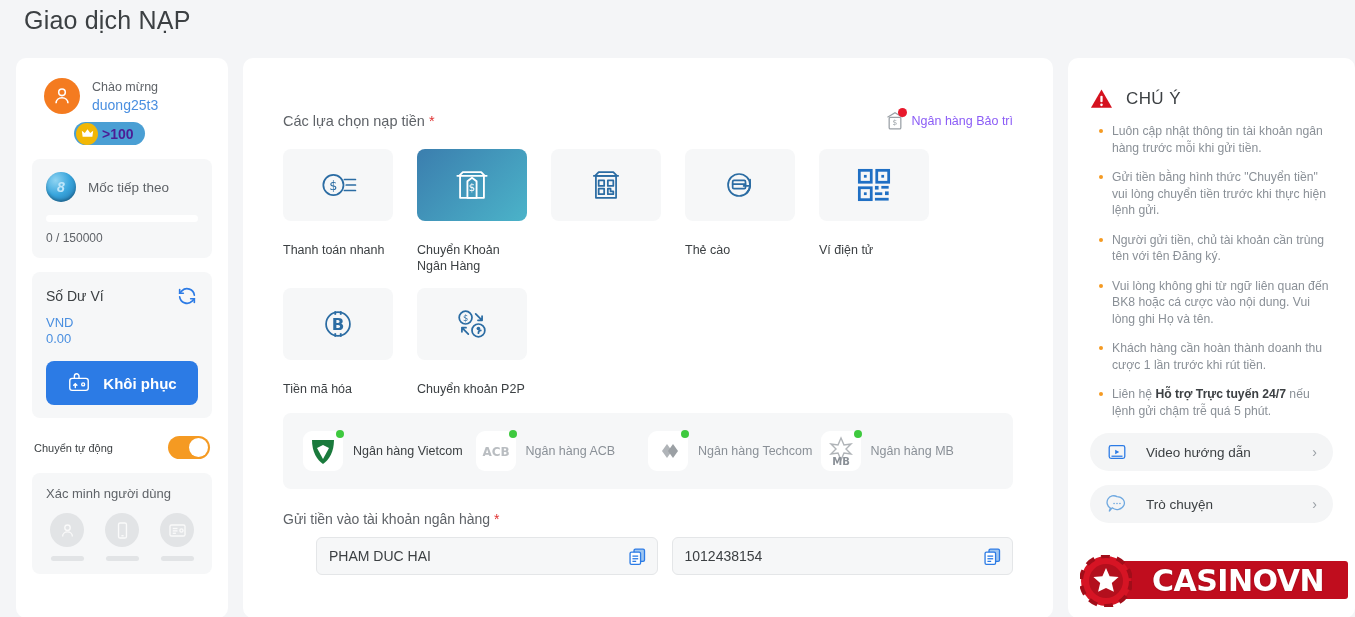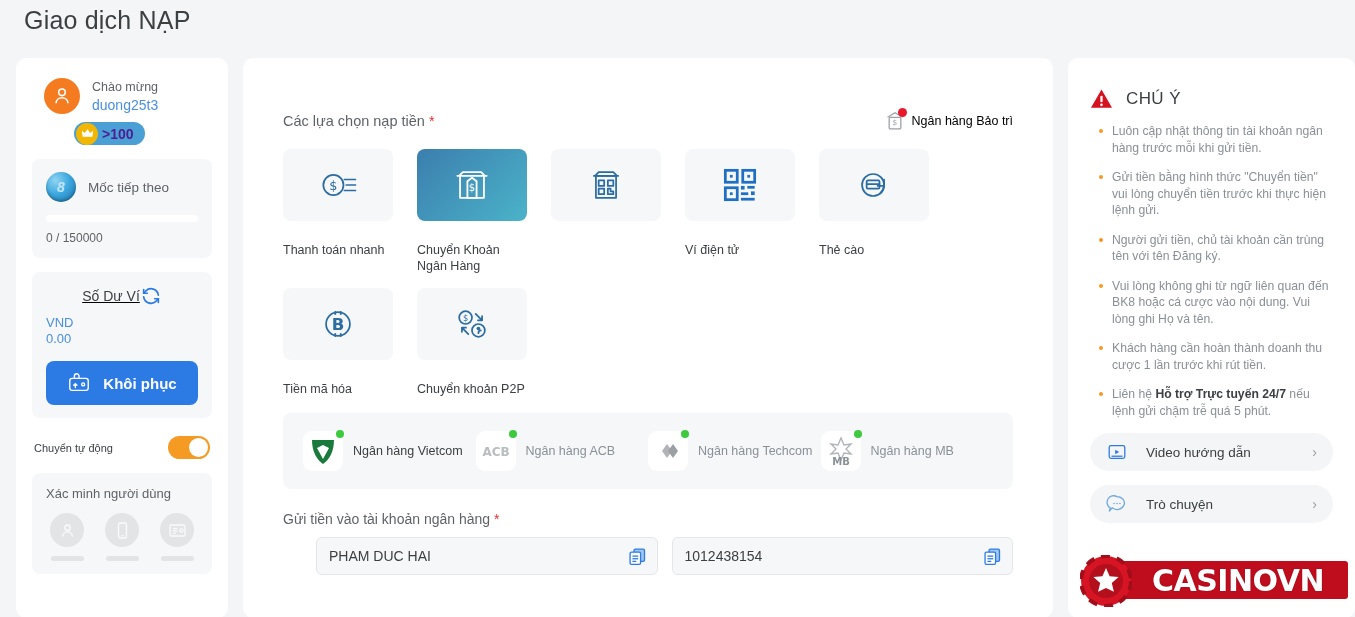--- a/index.html
+++ b/index.html
@@ -59,21 +59,21 @@
     color:#bfe6fa; font-size:14px; font-weight:700; font-style:italic;
     box-shadow: inset 0 -2px 3px rgba(0,0,0,.25);
   }
   .milestone-label { font-size: 13.5px; color: #5f6368; }
   .progress-track {
     margin-top: 13px; height: 7px; border-radius: 4px; background: #ffffff;
   }
   .progress-fill { height: 100%; width: 0%; border-radius: 4px; background: #f47b20; }
   .progress-text { margin-top: 9px; font-size: 12px; color: #5f6368; }
 
-  .wallet-head { display: flex; align-items: center; justify-content: center; text-decoration: underline; }
+  .wallet-head { display: flex; align-items: center; justify-content: space-between; }
   .wallet-title { font-size: 14px; color: #3c4043; }
   .refresh-icon { width: 22px; height: 22px; cursor: pointer; }
   .wallet-cur { font-size: 13px; color: #4a8fe0; margin-top: 8px; line-height: 16px; }
   .wallet-amt { font-size: 13px; color: #4a8fe0; line-height: 16px; }
   .restore-btn {
     margin-top: 14px; height: 44px; width: 100%;
     background: #2c7be5; border-radius: 8px; border: none;
     display: flex; align-items: center; justify-content: center; gap: 12px;
     color: #fff; font-size: 15px; font-weight: 700; cursor: pointer;
     font-family: "Liberation Sans", sans-serif;
@@ -114,21 +114,21 @@
   .sec-head { display: flex; align-items: center; justify-content: space-between; }
   .sec-title { font-size: 14.5px; color: #5f6368; }
   .req { color: #e03131; }
   .maint { display: flex; align-items: center; gap: 7px; }
   .maint-icon { position: relative; width: 20px; height: 22px; }
   .maint-icon svg { width: 20px; height: 22px; }
   .maint-dot {
     position: absolute; right: -2px; top: -2px;
     width: 9px; height: 9px; border-radius: 50%; background: #e8192c;
   }
-  .maint-text { font-size: 12.5px; color: #000000; }
+  .maint-text { font-size: 12.5px; color: #8b5cf6; }
 
   .opt-grid { display: flex; gap: 24px; margin-top: 17px; }
   .opt { width: 110px; }
   .opt-tile {
     width: 110px; height: 72px; border-radius: 8px; background: #f6f7f8;
     display: flex; align-items: center; justify-content: center; cursor: pointer;
   }
   .opt-tile.active {
     background: linear-gradient(135deg, #3b7eae 0%, #4bb3c9 100%);
   }
@@ -378,53 +378,53 @@
         <div class="opt-tile">
           <svg viewBox="0 0 48 48" fill="none" stroke="#2b6ca3" stroke-width="1.9" stroke-linejoin="round">
             <path d="M10 14h28M12 14l4-4h16l4 4"></path>
               <rect x="13" y="14" width="22" height="24"></rect>
             <rect x="16" y="19" width="6" height="6"></rect>
               <rect x="26" y="19" width="6" height="6"></rect>
             <rect x="16" y="28" width="6" height="6"></rect>
               <path d="M26 28h3v3h3v3h-6z"></path>
           </svg>
         </div>
+      </div>
+
+      <div class="opt">
+        <div class="opt-tile">
+          <svg viewBox="0 0 48 48" fill="none" stroke="#2b6ca3" stroke-width="1.9" stroke-linecap="round">
+            <circle cx="23" cy="24" r="12"></circle>
+            <rect x="16" y="19" width="14" height="9" rx="1.4"></rect>
+              <line x1="16" y1="23" x2="30" y2="23"></line>
+            <path d="M35 18v7h-7"></path>
+              <path d="M35 25a12 12 0 0 1-4 8"></path>
+          </svg>
+        </div>
+        <div class="opt-label">Thẻ cào</div>
       </div>
 
       <div class="opt">
         <div class="opt-tile">
           <svg viewBox="0 0 48 48" fill="#1f6fc4">
             <rect x="8" y="8" width="13" height="13" fill="none" stroke="#1f6fc4" stroke-width="3"></rect>
             <rect x="27" y="8" width="13" height="13" fill="none" stroke="#1f6fc4" stroke-width="3"></rect>
             <rect x="8" y="27" width="13" height="13" fill="none" stroke="#1f6fc4" stroke-width="3"></rect>
             <rect x="13" y="13" width="3" height="3"></rect>
               <rect x="32" y="13" width="3" height="3"></rect>
               <rect x="13" y="32" width="3" height="3"></rect>
             <rect x="25" y="25" width="4" height="4"></rect>
               <rect x="32" y="25" width="8" height="3"></rect>
             <rect x="25" y="32" width="8" height="3"></rect>
               <rect x="36" y="31" width="4" height="4"></rect>
             <rect x="25" y="38" width="15" height="3"></rect>
           </svg>
         </div>
         <div class="opt-label">Ví điện tử</div>
       </div>
-
-      <div class="opt">
-        <div class="opt-tile">
-          <svg viewBox="0 0 48 48" fill="none" stroke="#2b6ca3" stroke-width="1.9" stroke-linecap="round">
-            <circle cx="23" cy="24" r="12"></circle>
-            <rect x="16" y="19" width="14" height="9" rx="1.4"></rect>
-              <line x1="16" y1="23" x2="30" y2="23"></line>
-            <path d="M35 18v7h-7"></path>
-              <path d="M35 25a12 12 0 0 1-4 8"></path>
-          </svg>
-        </div>
-        <div class="opt-label">Thẻ cào</div>
-      </div>
     </div>
 
     <div class="opt-grid row2">
       <div class="opt">
         <div class="opt-tile">
           <svg viewBox="0 0 48 48" fill="none" stroke="#2b6ca3" stroke-width="1.9">
             <circle cx="24" cy="24" r="13"></circle>
             <text x="24" y="31" font-size="18" fill="#2b6ca3" stroke="none" text-anchor="middle" font-family="DejaVu Sans" font-weight="bold">B</text>
             <line x1="21" y1="10" x2="21" y2="14"></line>
               <line x1="27" y1="10" x2="27" y2="14"></line>

